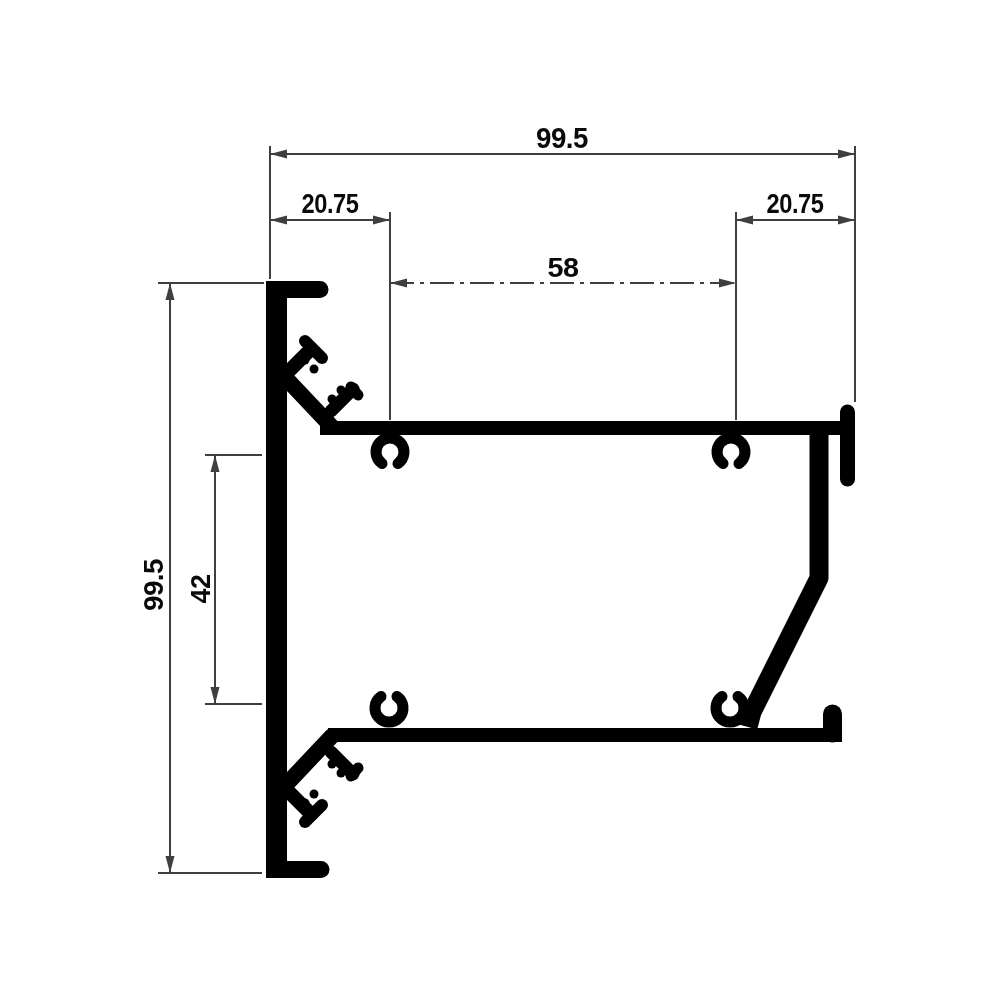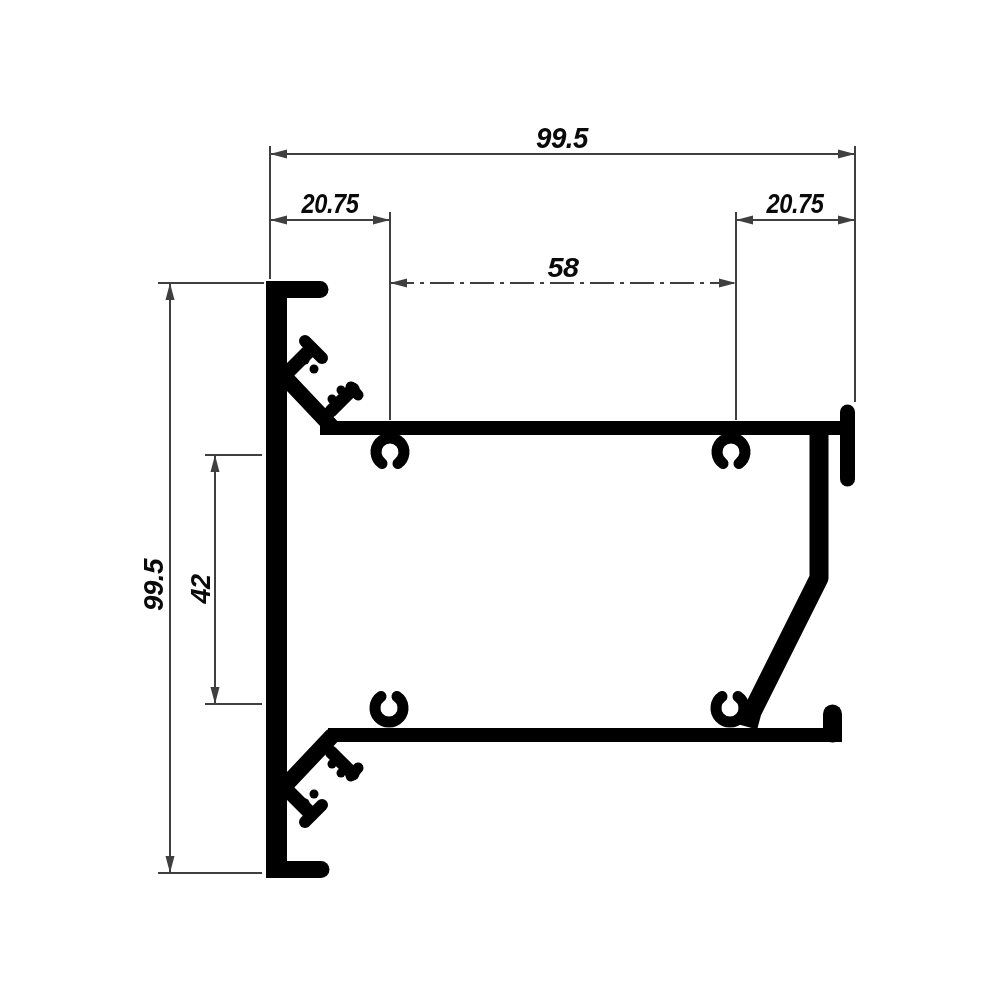--- a/index.html
+++ b/index.html
@@ -7,21 +7,20 @@
     padding: 0;
     width: 1000px;
     height: 1000px;
     background: var(--background, #ffffff);
     font-family: "Liberation Sans", sans-serif;
   }
   #stage {
     position: relative;
     width: 1000px;
     height: 1000px;
-    font-style: italic;
   }
   svg { display: block; }
   .profile-stroke { stroke: var(--profile, #000); fill: none; }
   .profile-fill   { fill: var(--profile, #000); stroke: none; }
   .dim-stroke     { stroke: var(--dimension_lines, #3f3f3f); fill: none; stroke-width: 2; }
   .dim-fill       { fill: var(--dimension_lines, #3f3f3f); stroke: none; }
   .dim-label {
     fill: var(--label_text, #0a0a0a);
     font-family: "Liberation Sans", sans-serif;
     font-weight: bold;

